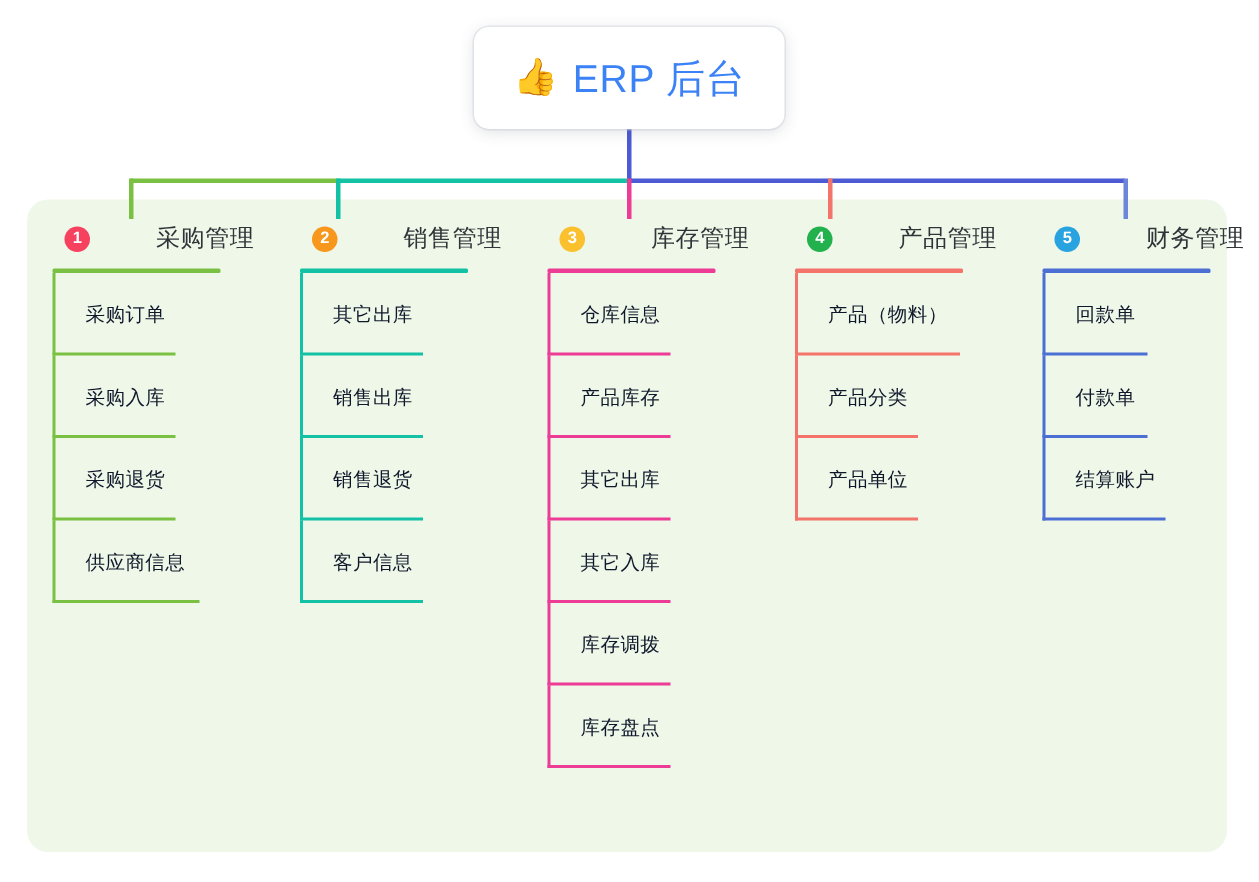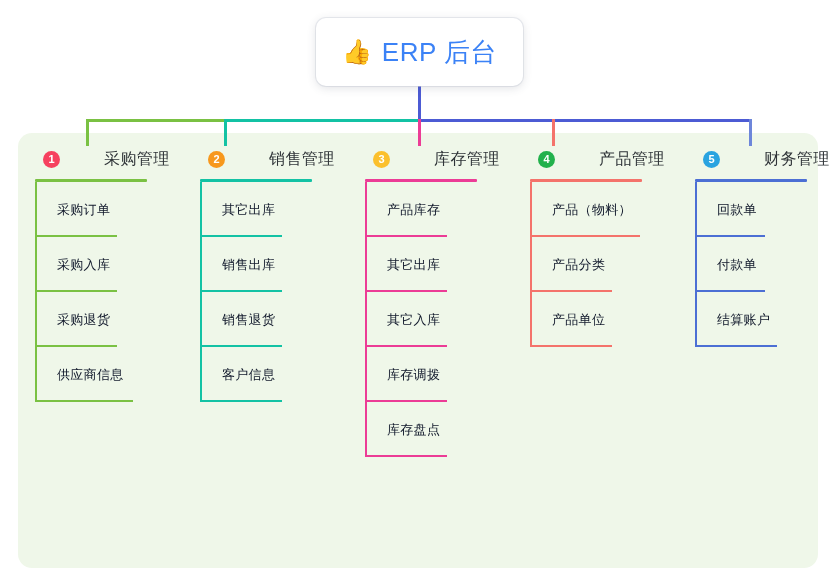--- a/index.html
+++ b/index.html
@@ -213,20 +213,25 @@
       </div>
       <div class="column" style="left: 365px;">
         <div class="col-head">
           <span class="badge" style="background: rgb(251, 192, 45);">3</span>
           <span class="col-title">库存管理</span>
         </div>
         <div class="col-rule" style="width: 112px; background: rgb(236, 60, 150);"></div>
         <div class="items">
           <div class="item">
             <span class="stem" style="background: rgb(236, 60, 150);"></span>
+            <span class="label">仓库信息</span>
+            <span class="rule" style="width: 82px; background: rgb(236, 60, 150);"></span>
+          </div>
+          <div class="item">
+            <span class="stem" style="background: rgb(236, 60, 150);"></span>
             <span class="label">产品库存</span>
             <span class="rule" style="width: 82px; background: rgb(236, 60, 150);"></span>
           </div>
           <div class="item">
             <span class="stem" style="background: rgb(236, 60, 150);"></span>
             <span class="label">其它出库</span>
             <span class="rule" style="width: 82px; background: rgb(236, 60, 150);"></span>
           </div>
           <div class="item">
             <span class="stem" style="background: rgb(236, 60, 150);"></span>

